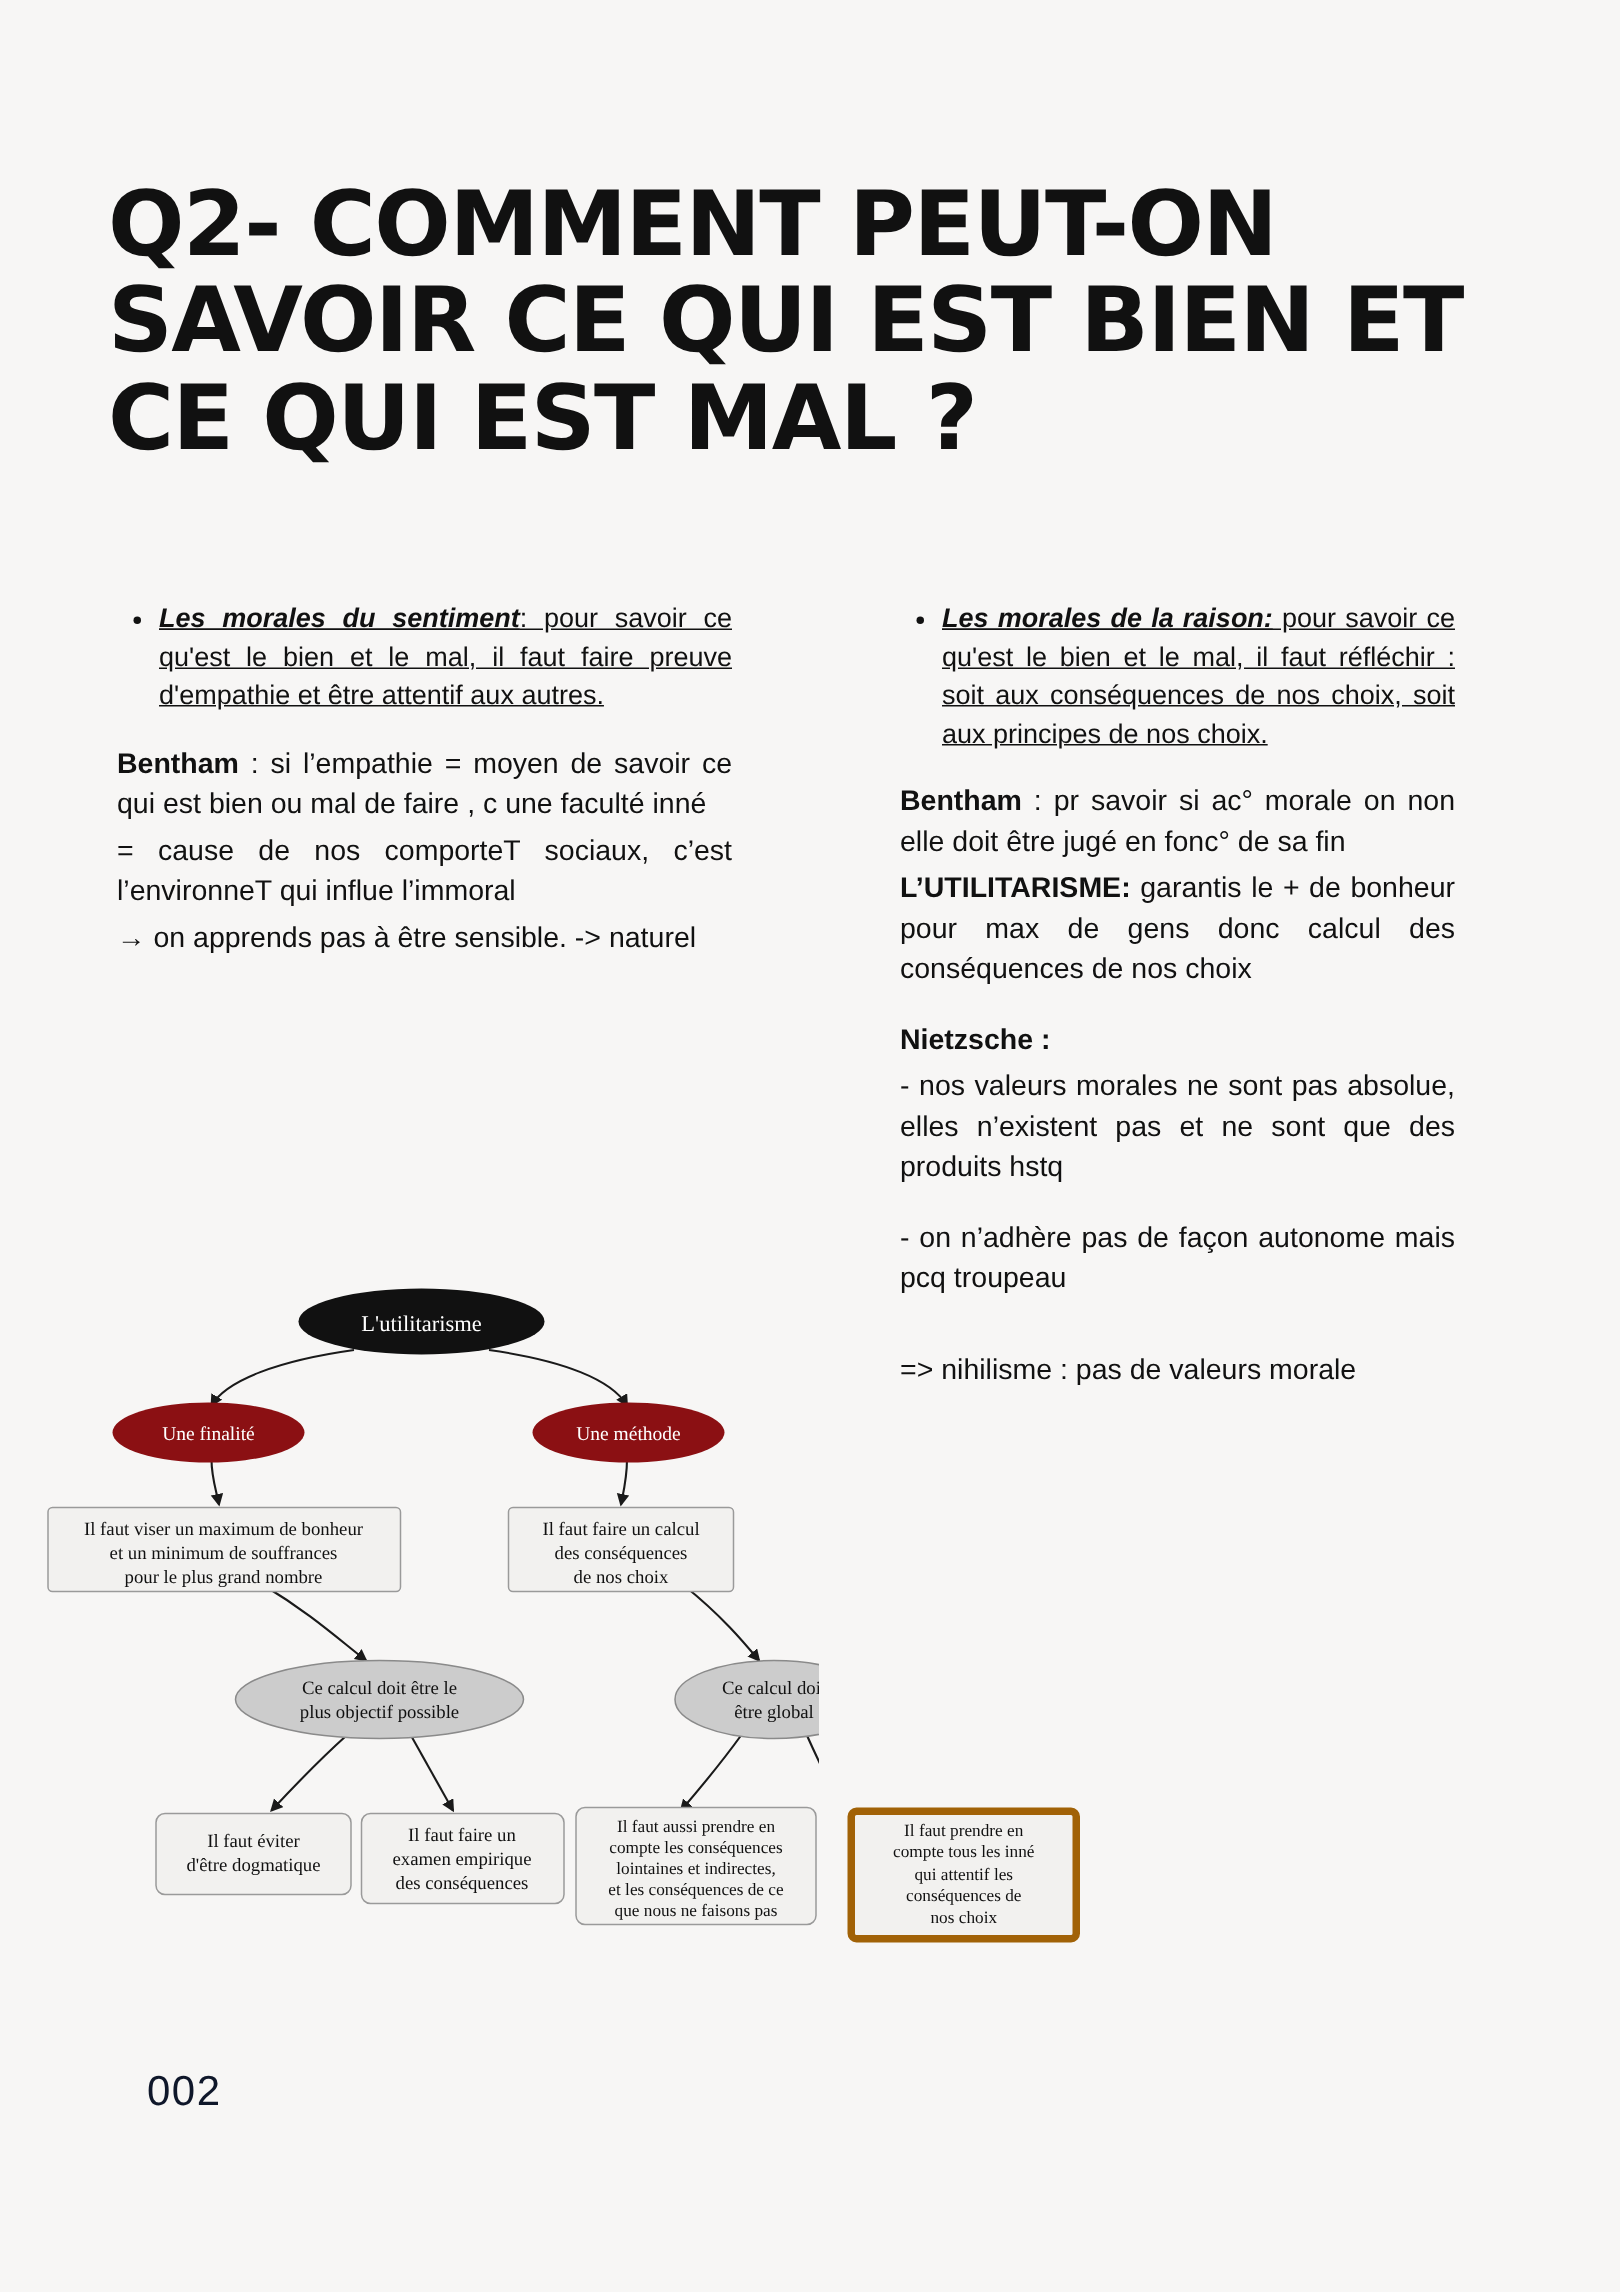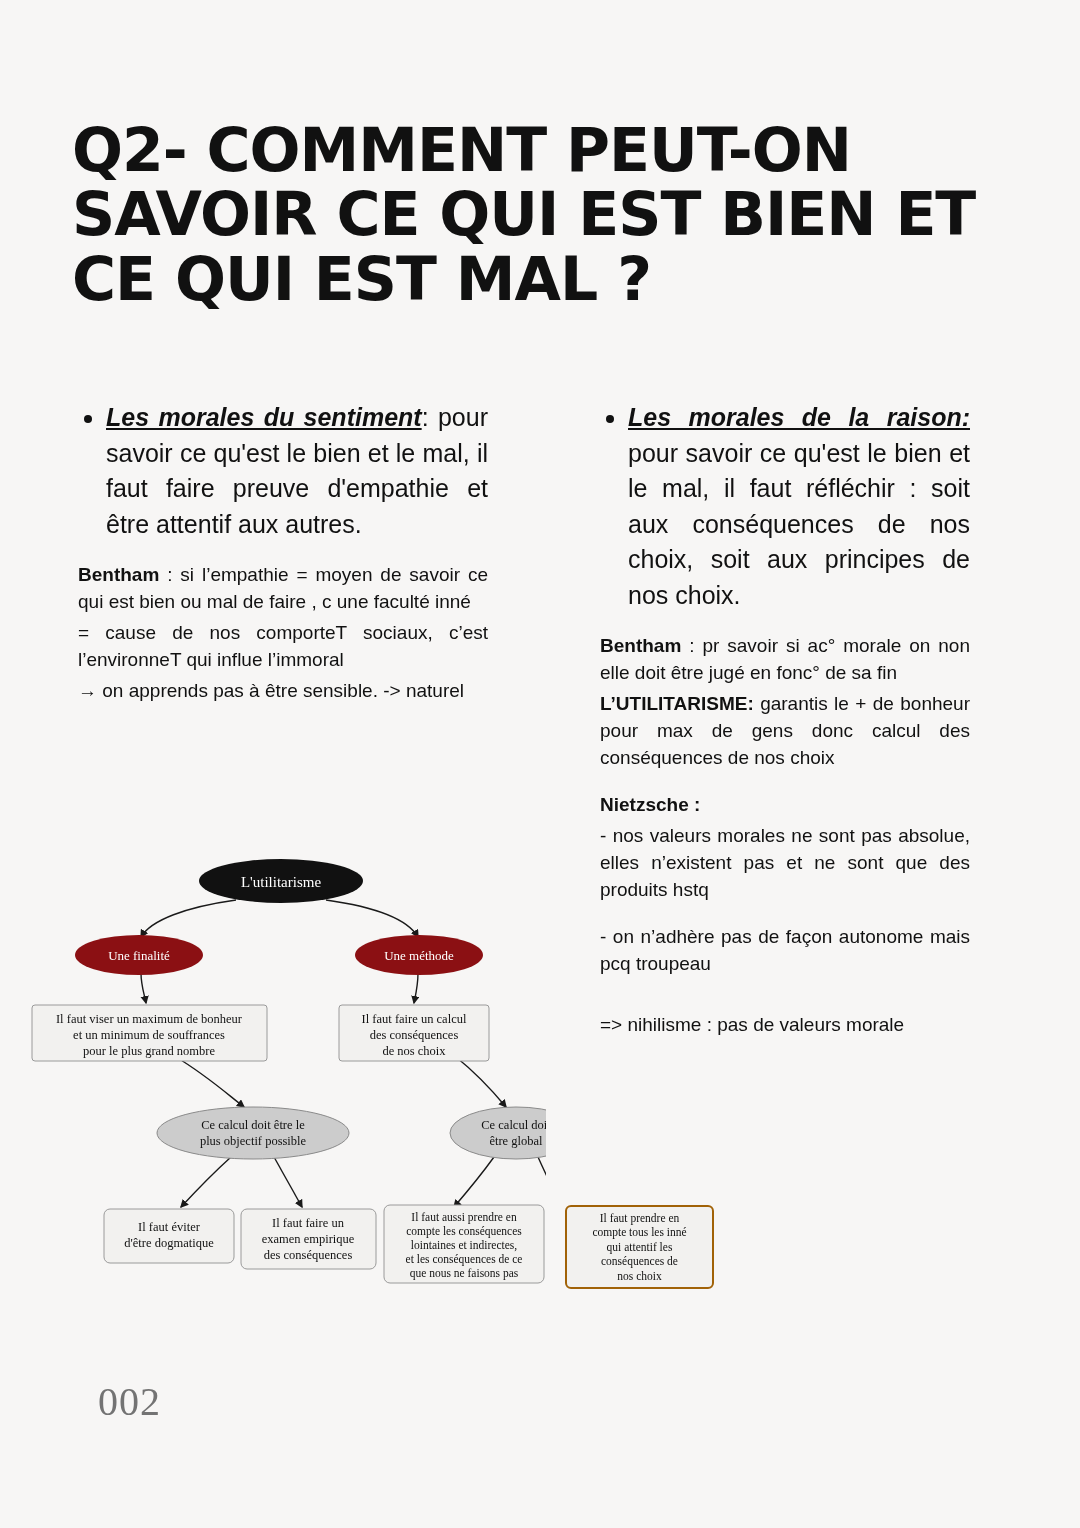--- a/index.html
+++ b/index.html
@@ -53,24 +53,25 @@
   ul.bullets {
     margin: 0 0 0 0;
     padding: 0 0 0 28px;
     list-style: disc;
   }
   ul.bullets li {
     margin: 0;
     padding: 0;
   }
   .lead {
-    font-size: 25px;
+    font-size: 18px;
     line-height: 1.42;
     text-align: justify;
     color: #111;
+    text-decoration: underline;
   }
   .lead .underline-head {
     text-decoration: underline;
     font-weight: bold;
     font-style: italic;
   }
   .para {
     font-size: 19px;
     line-height: 1.42;
     text-align: justify;
@@ -91,24 +92,24 @@
     width: 520px;
     height: 440px;
   }
   .diagram-wrap svg { display: block; }
 
   
   .page-number {
     position: absolute;
     left: 98px;
     top: 1378px;
-    font-size: 40px;
+    font-size: 28px;
     letter-spacing: 1px;
-    color: #737373;
-    font-family: Liberation Serif, serif;
+    color: #0f172a;
+    font-family: Liberation Sans, sans-serif;
   }
 </style>
 </head>
 <body>
 
 <div class="page">
 
   <h1 class="title">Q2- COMMENT PEUT-ON SAVOIR CE QUI EST BIEN ET CE QUI EST MAL ?</h1>
 
   <div class="columns">
@@ -199,21 +200,21 @@
       <text x="438" y="376" text-anchor="middle" font-family="'Liberation Serif', serif" font-size="11.5" fill="#111">Il faut aussi prendre en</text>
       <text x="438" y="390" text-anchor="middle" font-family="'Liberation Serif', serif" font-size="11.5" fill="#111">compte les conséquences</text>
       <text x="438" y="404" text-anchor="middle" font-family="'Liberation Serif', serif" font-size="11.5" fill="#111">lointaines et  indirectes,</text>
       <text x="438" y="418" text-anchor="middle" font-family="'Liberation Serif', serif" font-size="11.5" fill="#111">et les conséquences de ce</text>
       <text x="438" y="432" text-anchor="middle" font-family="'Liberation Serif', serif" font-size="11.5" fill="#111">que nous ne faisons pas</text>
 
       <rect x="526" y="360" width="0" height="0" fill="none"></rect>
     </svg>
   </div>
 
-  <div style="position:absolute; left:565px; top:1205px; width:145px; height:80px; background:#f2f1ef; border:2px solid #a16207; border-radius:6px; font-family:'Liberation Serif', serif; font-size:11.5px; line-height:1.25; color:#111; display:flex; flex-direction:column; justify-content:center; align-items:center; text-align:center;">
+  <div style="position:absolute; left:565px; top:1205px; width:145px; height:80px; background:#f2f1ef; border:5px solid #a16207; border-radius:6px; font-family:'Liberation Serif', serif; font-size:11.5px; line-height:1.25; color:#111; display:flex; flex-direction:column; justify-content:center; align-items:center; text-align:center;">
     <span>Il faut prendre en</span>
     <span>compte tous les inné</span>
     <span>qui attentif les</span>
     <span>conséquences de</span>
     <span>nos choix</span>
   </div>
 
   <div class="page-number">002</div>
 </div>
 

